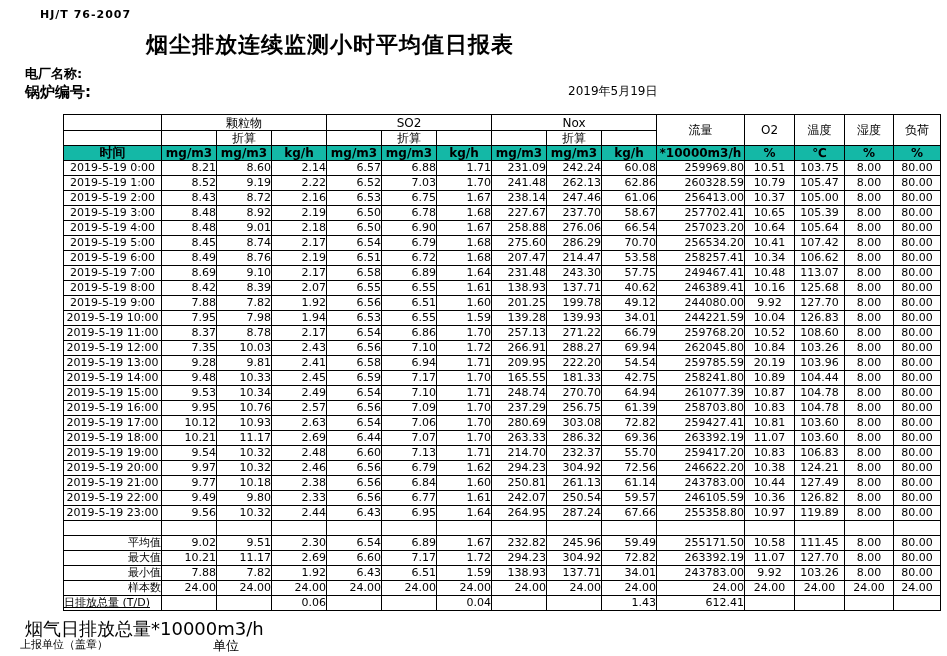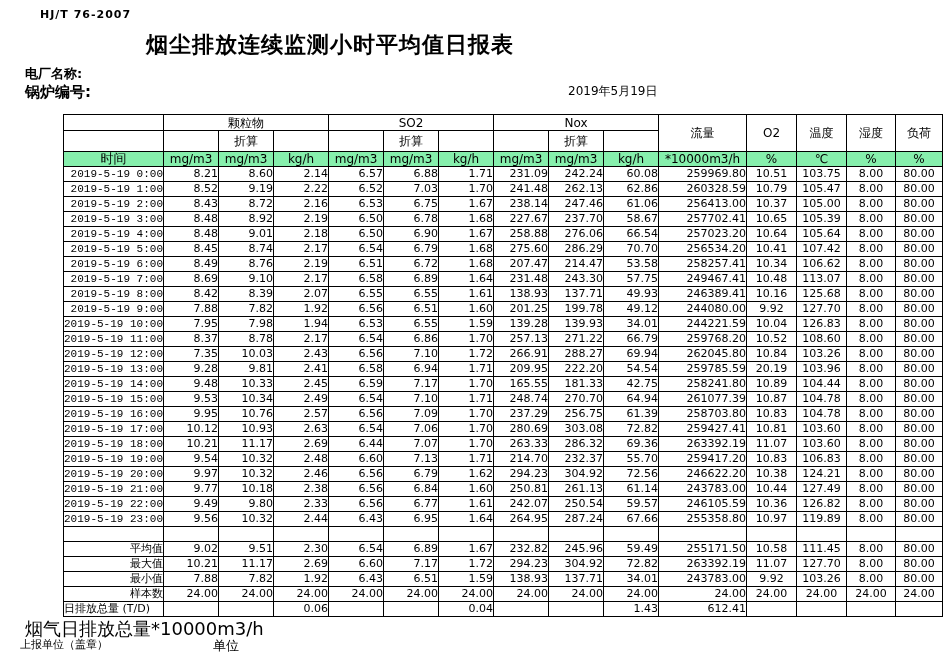--- a/index.html
+++ b/index.html
@@ -13,28 +13,28 @@
   .boiler-label{position:absolute;top:83px;left:25px;font-size:15px;font-weight:bold;}
   .date{position:absolute;top:83px;left:568px;font-size:12px;}
   table.report{
     position:absolute;top:114px;left:25px;border-collapse:collapse;table-layout:fixed;margin-left:38px;
   }
   table.report th, table.report td{
     border:1px solid #000;padding:0;font-weight:normal;overflow:hidden;white-space:nowrap;
     font-size:11px;height:14px;line-height:14px;
   }
   table.report thead th{text-align:center;font-size:12px;}
-  tr.unit-row th{background:#86efac;font-size:11px;}
+  tr.unit-row th{background:#14b8a6;font-size:11px;font-weight:bold;}
   tr.unit-row th.time-head{font-size:13px;}
-  td.time{text-align:right;padding-right:3px;font-family:Liberation Mono, monospace;}
+  td.time{text-align:center;padding-right:3px;}
   td.num{text-align:right;padding-right:7px;}
   td.flow{text-align:right;padding-right:11px;}
   td.ctr{text-align:center;}
   td.lbl{text-align:right;padding-right:2px;font-size:12px;}
-  td.lblleft{text-align:left;padding-left:1px;font-size:12px;}
+  td.lblleft{text-align:left;padding-left:1px;font-size:12px;text-decoration:underline;}
   .foot-note{position:absolute;top:617px;left:25px;font-size:18px;}
   .foot-report-unit{position:absolute;top:637px;left:20px;font-size:11px;}
   .foot-unit{position:absolute;top:637px;left:213px;font-size:13px;}
 </style>
 </head>
 <body>
 
 <div class="standard">HJ/T  76-2007</div>
 <div class="title">烟尘排放连续监测小时平均值日报表</div>
 <div class="plant-label">电厂名称:</div>
@@ -64,21 +64,21 @@
       <th></th>
       <th colspan="3">颗粒物</th>
       <th colspan="3">SO2</th>
       <th colspan="3">Nox</th>
       <th rowspan="2">流量</th>
       <th rowspan="2">O2</th>
       <th rowspan="2">温度</th>
       <th rowspan="2">湿度</th>
       <th rowspan="2">负荷</th>
     </tr>
-    <tr style="height:21px;">
+    <tr style="height:15px;">
       <th></th>
       <th></th>
       <th>折算</th>
       <th></th>
       <th></th>
       <th>折算</th>
       <th></th>
       <th></th>
       <th>折算</th>
       <th></th>
@@ -241,21 +241,21 @@
       <tr>
         <td class="time">2019-5-19 8:00</td>
         <td class="num">8.42</td>
         <td class="num">8.39</td>
         <td class="num">2.07</td>
         <td class="num">6.55</td>
         <td class="num">6.55</td>
         <td class="num">1.61</td>
         <td class="num">138.93</td>
         <td class="num">137.71</td>
-        <td class="num">49.93</td>
+        <td class="num">40.62</td>
         <td class="flow">246389.41</td>
         <td class="ctr">10.16</td>
         <td class="ctr">125.68</td>
         <td class="ctr">8.00</td>
         <td class="ctr">80.00</td>
       </tr>
       <tr>
         <td class="time">2019-5-19 9:00</td>
         <td class="num">7.88</td>
         <td class="num">7.82</td>

